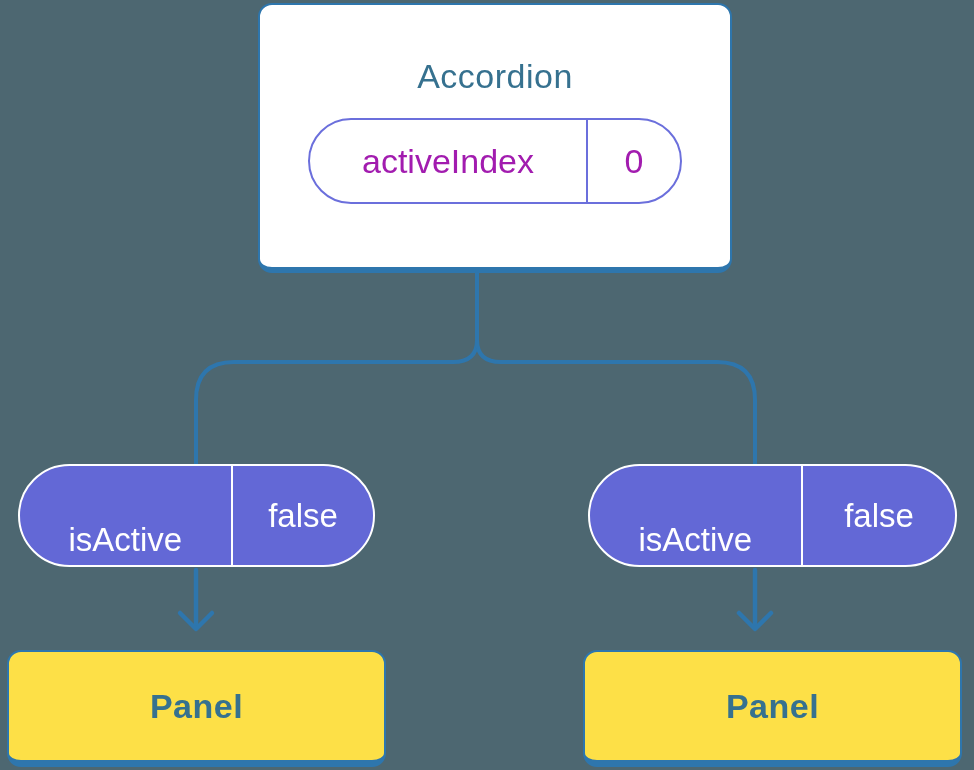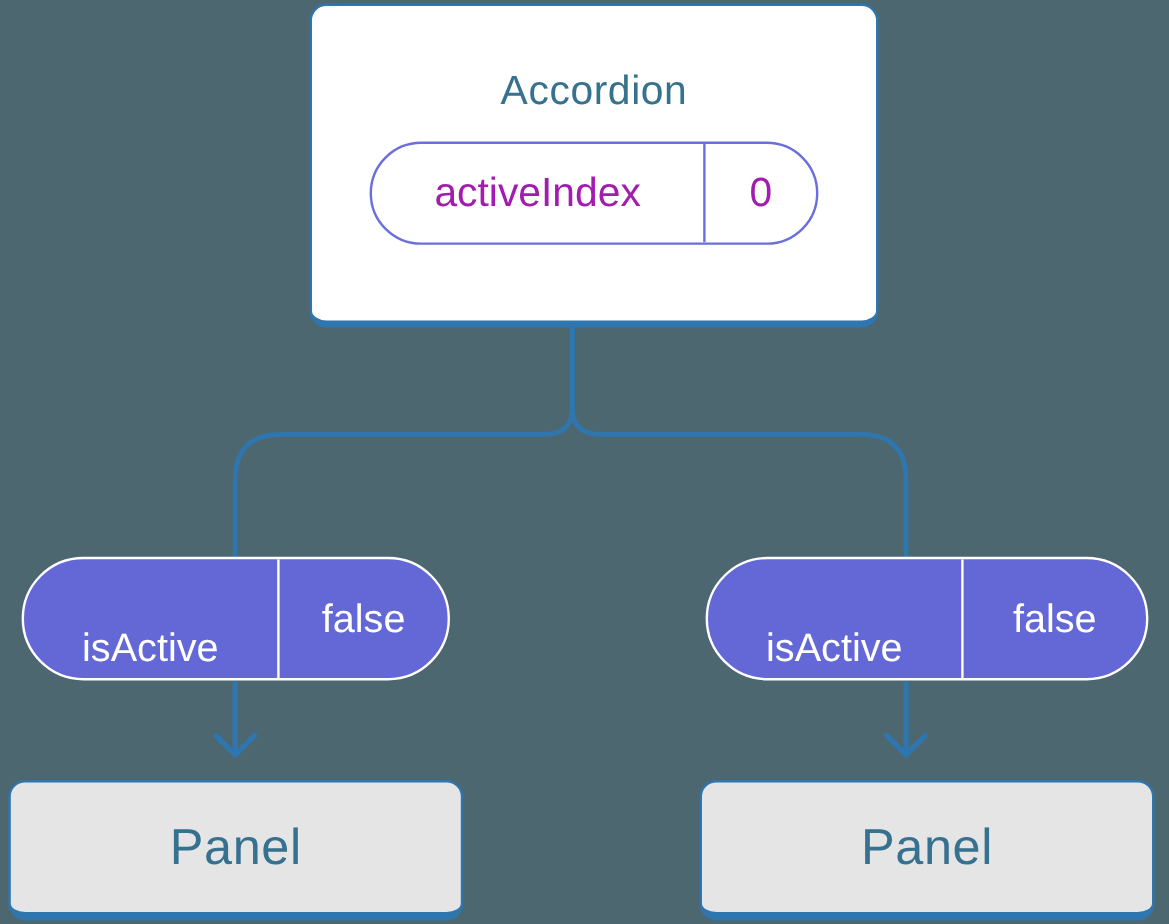--- a/index.html
+++ b/index.html
@@ -74,29 +74,29 @@
   #prop-pill-right { left: 588px; width: 369px; }
   .prop-pill .cell { display: flex; align-items: center; justify-content: center; }
   .prop-pill .cell.name { flex: 1 1 auto; margin-top: 48px; }
   #prop-pill-left  .cell.value { width: 140px; }
   #prop-pill-right .cell.value { width: 152px; }
   .prop-pill .divider { width: 2.5px; background: #FFFFFF; align-self: stretch; }
 
   .panel-card {
     position: absolute;
     top: 650px; width: 379px; height: 117px;
-    background: #e5e5e5;
+    background: #fde047;
     border: 2px solid #2E76AD;
     border-bottom-width: 7px;
     border-radius: 14px;
     box-sizing: border-box;
     display: flex; align-items: center; justify-content: center;
     color: #36718F;
-    font-size: 42px;
-    font-weight: 400;
+    font-size: 34px;
+    font-weight: 700;
     letter-spacing: 0.5px;
     z-index: 2;
   }
   #panel-card-left  { left: 7px; }
   #panel-card-right { left: 583px; }
 </style>
 </head>
 <body>
 
 <div id="stage">

